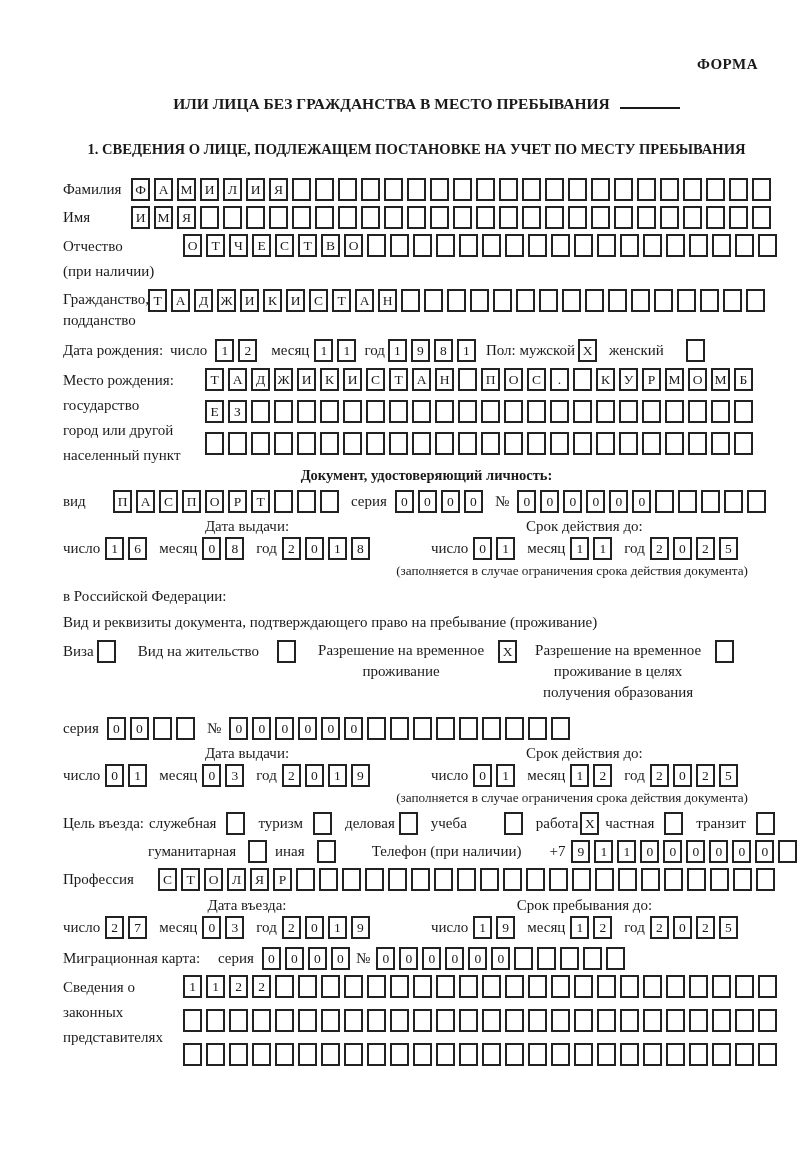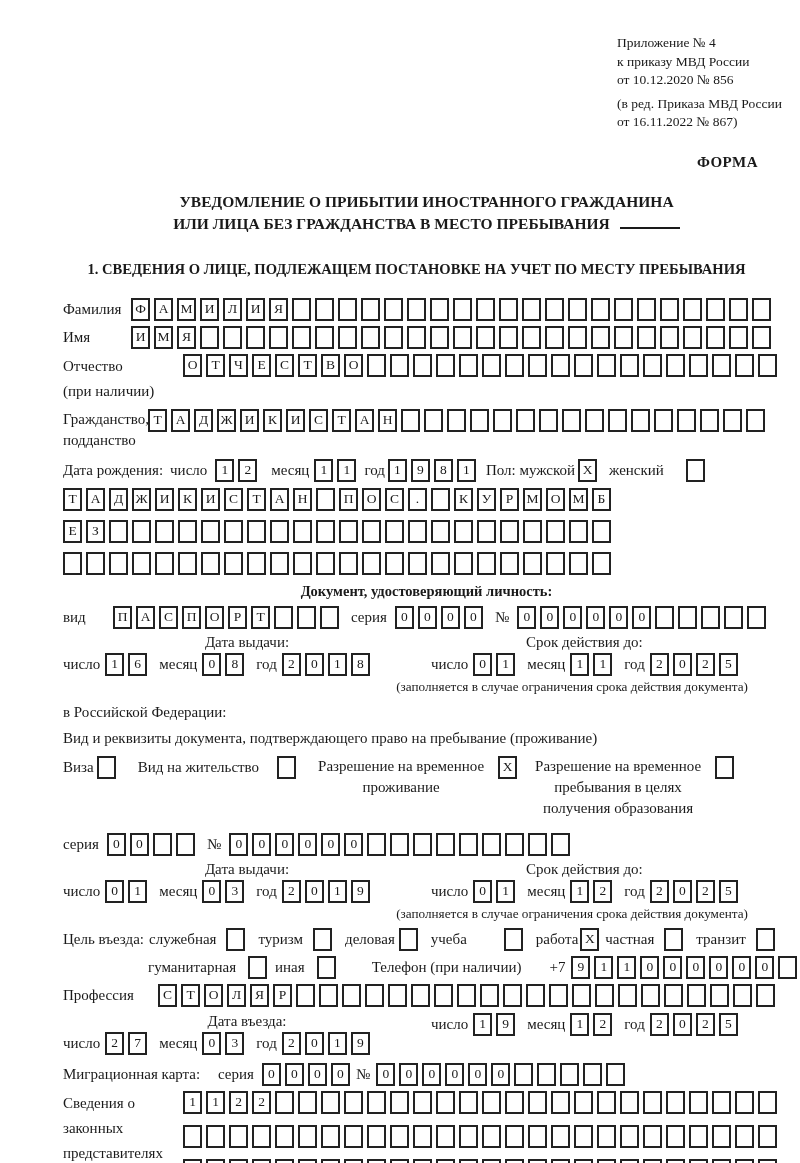--- a/index.html
+++ b/index.html
@@ -50,34 +50,24 @@
   .optsrow{display:flex;align-items:flex-start;margin:6px 0 14px 0;}
   .optcol{flex:0 0 auto;font-size:15px;line-height:21px;text-align:center;}
   .optbox{margin-left:8px;margin-top:0;}
   .og{display:inline-flex;align-items:center;}
 </style>
 </head>
 <body>
 
 <div class="page">
 
-  <div class="hdr">
-    <div>Приложение № 4</div>
-    <div>к приказу МВД России</div>
-    <div>от 10.12.2020 № 856</div>
-    <div class="hdr-sub">
-      <div>(в ред. Приказа МВД России</div>
-      <div>от 16.11.2022 № 867)</div>
-    </div>
-  </div>
 
   <div class="forma">ФОРМА</div>
 
   <div class="title">
-    <div>УВЕДОМЛЕНИЕ О ПРИБЫТИИ ИНОСТРАННОГО ГРАЖДАНИНА</div>
     <div>
       <span>ИЛИ ЛИЦА БЕЗ ГРАЖДАНСТВА В МЕСТО ПРЕБЫВАНИЯ</span><span class="blank-line"></span>
     </div>
   </div>
 
   <div class="sec1">1. СВЕДЕНИЯ О ЛИЦЕ, ПОДЛЕЖАЩЕМ ПОСТАНОВКЕ НА УЧЕТ ПО МЕСТУ ПРЕБЫВАНИЯ</div>
 
   <div class="row">
     <span class="lbl w68">Фамилия</span>
     <span class="cells">
@@ -240,20 +230,26 @@
     <span class="cells">
         <span class="cell">X</span>
       </span>
     <span class="lbl" style="margin-left:12px;">женский</span>
     <span class="cells" style="margin-left:22px;">
         <span class="cell"></span>
       </span>
   </div>
 
   <div class="row top" style="margin-top:6px;">
+    <div class="lblcol w142">
+      <div>Место рождения:</div>
+      <div>государство</div>
+      <div>город или другой</div>
+      <div>населенный пункт</div>
+    </div>
     <div class="cellstack">
       <span class="cells">
           <span class="cell">Т</span>
           <span class="cell">А</span>
           <span class="cell">Д</span>
           <span class="cell">Ж</span>
           <span class="cell">И</span>
           <span class="cell">К</span>
           <span class="cell">И</span>
           <span class="cell">С</span>
@@ -430,21 +426,21 @@
       </span>
     <div class="optcol" style="margin-left:22px;">
       <div>Разрешение на временное</div>
       <div>проживание</div>
     </div>
     <span class="cells optbox" style="margin-left:14px;">
         <span class="cell">X</span>
       </span>
     <div class="optcol" style="margin-left:18px;">
       <div>Разрешение на временное</div>
-      <div>пребывания в целях</div>
+      <div>проживание в целях</div>
       <div>получения образования</div>
     </div>
     <span class="cells optbox" style="margin-left:14px;">
         <span class="cell"></span>
       </span>
   </div>
 
   <div class="row">
     <span class="lbl" style="margin-right:8px;">серия</span>
     <span class="cells">
@@ -646,20 +642,21 @@
         <span class="lbl gap">год</span>
         <span class="cells">
             <span class="cell">2</span>
             <span class="cell">0</span>
             <span class="cell">1</span>
             <span class="cell">9</span>
           </span>
       </div>
     </div>
     <div class="dg">
+      <div class="dg-title">Срок пребывания до:</div>
       <div class="dg-row">
         <span class="lbl">число</span>
         <span class="cells">
             <span class="cell">1</span>
             <span class="cell">9</span>
           </span>
         <span class="lbl gap">месяц</span>
         <span class="cells">
             <span class="cell">1</span>
             <span class="cell">2</span>

